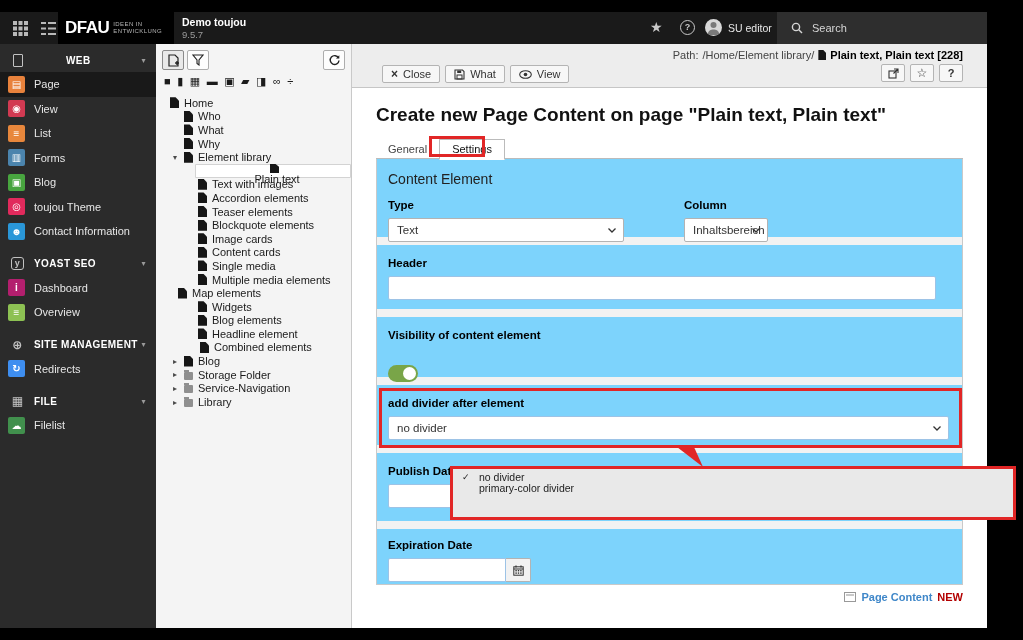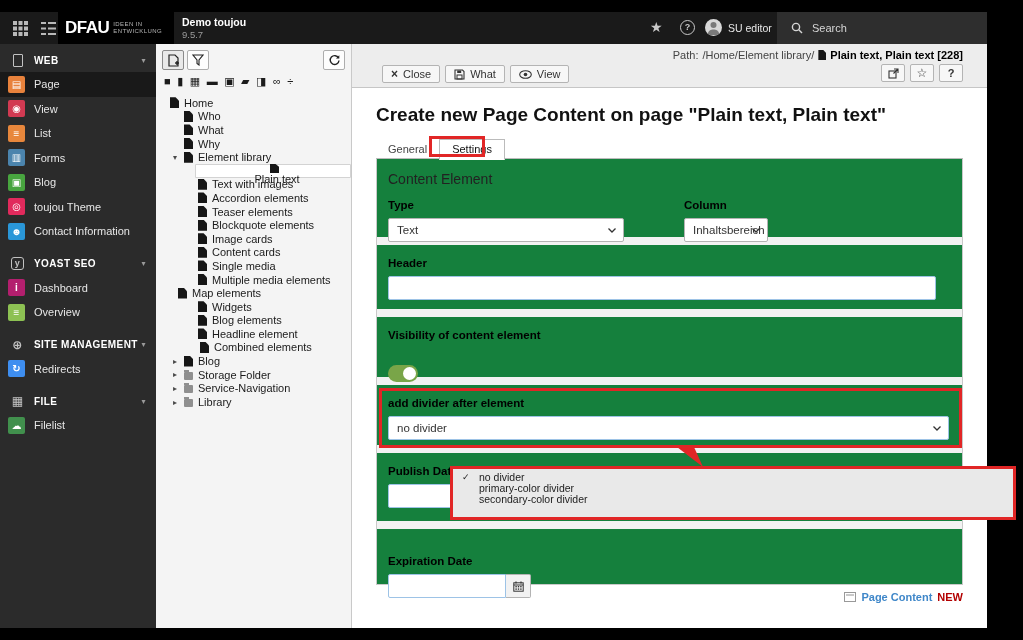--- a/index.html
+++ b/index.html
@@ -24,21 +24,21 @@
   .tb-avatar { position:absolute; left:705px; top:7px; width:17px; height:17px; border-radius:50%;
     background:#d8d8d8; overflow:hidden; }
   .tb-user { position:absolute; left:728px; top:10px; color:#e8e8e8; font-size:10.5px; }
   .tb-search { position:absolute; left:777px; top:0; width:210px; height:32px; background:#2e2e2e;
     display:flex; align-items:center; padding-left:14px; gap:9px; color:#d6d6d6; font-size:11px; }
 
   
   .modulemenu { position:absolute; left:0; top:32px; width:156px; height:584px; background:#2b2b2b; overflow:hidden; }
   .mm-head { position:relative; height:24px; margin-top:8px; display:flex; align-items:center; padding-left:10px;
     color:#fff; font-size:10px; font-weight:bold; letter-spacing:0.4px; }
-  .mm-head:first-child { margin-top:4px; }
+  .mm-head:first-child { margin-top:4px;gap:32px; }
   .mm-head .hico { width:15px; margin-right:9px; color:#c2c2c2; font-size:12px; text-align:center;
     display:inline-flex; justify-content:center; align-items:center; }
   .hico-doc { width:10px; height:13px; border:1px solid #c2c2c2; border-radius:1px; }
   .hico-y { width:13px; height:13px; border:1px solid #c2c2c2; border-radius:3px; color:#c2c2c2;
     font-size:9px; line-height:11px; text-align:center; }
   .mm-chev { position:absolute; right:10px; color:#9a9a9a; font-size:8px; }
   .mm-item { height:24.5px; display:flex; align-items:center; cursor:pointer; }
   .mm-item.active { background:#191919; }
   .mi-box { width:17px; height:17px; margin-left:8px; border-radius:2px; color:#fff; font-size:10px;
     display:flex; align-items:center; justify-content:center; font-weight:bold; }
@@ -77,21 +77,21 @@
   .dh-icons { position:absolute; top:20px; right:24px; display:flex; gap:5px; }
   .btn.icon-only { width:24px; padding:0; justify-content:center; }
 
   .docbody { padding:0 24px; position:relative; }
   h1.page-title { margin-top:16px; font-size:19px; font-weight:600; color:#111; }
   .tabbar { margin-top:13px; height:20px; border-bottom:1px solid #bbb; position:relative; z-index:2; }
   .tab { display:inline-block; padding:3px 12px 4px; font-size:11px; color:#444; cursor:pointer; }
   .tab.active { background:#fff; border:1px solid #bbb; border-bottom:1px solid #fff; color:#111;
     margin-bottom:-1px; position:relative; }
 
-  .form-panel { border:1px solid #c9c9c9; border-top:none; background:#15803d; }
+  .form-panel { border:1px solid #c9c9c9; border-top:none; background:#7dd3fc; }
   .fsec { padding:10px 11px; position:relative; }
   .fgap { height:8px; background:#f2f2f2; }
   .sec-heading { font-size:14px; color:#222; margin:2px 0 12px; }
   .flabel { font-size:11.5px; font-weight:bold; color:#000; margin-bottom:7px; }
   .frow { display:flex; }
   .sel { height:24px; border:1px solid #b3b3b3; border-radius:2px; background:#fff; font-size:11.5px;
     color:#333; display:flex; align-items:center; padding:0 22px 0 8px; position:relative; cursor:pointer; }
   .sel .caret { position:absolute; right:7px; top:9px; }
   .sel.blue { border-color:#9dc3e6; }
   .inp { height:24px; border:1px solid #9dc3e6; border-radius:2px; background:#fff; width:100%;
@@ -546,21 +546,21 @@
                     <rect x="4.8" y="7.4" width="1.4" height="1.4"></rect>
                     <rect x="7.2" y="7.4" width="1.4" height="1.4"></rect>
                   </g>
                 </svg>
             </span>
           </div>
         </div>
         <div class="fgap"></div>
 
         <div class="fsec" style="height:55px">
-          <div class="flabel" style="margin-top:16px">Expiration Date</div>
+          <div class="flabel" style="margin-top:0">Expiration Date</div>
           <div class="dategroup">
             <input class="inp" value="" style="">
             <span class="calbtn">
               <svg width="11" height="11" viewBox="0 0 11 11">
                   <rect x="0.8" y="1.8" width="9.4" height="8.4" fill="none" stroke="#333" stroke-width="1"></rect>
                   <line x1="0.8" y1="4" x2="10.2" y2="4" stroke="#333"></line>
                   <line x1="3" y1="0.5" x2="3" y2="2.5" stroke="#333" stroke-width="1.2"></line>
                   <line x1="8" y1="0.5" x2="8" y2="2.5" stroke="#333" stroke-width="1.2"></line>
                   <g fill="#333">
                     <rect x="2.4" y="5" width="1.4" height="1.4"></rect>
@@ -591,16 +591,13 @@
   <polygon points="677,447 694,447 703,467" fill="#e12626"></polygon>
 </svg>
 <div class="callout" id="callout">
     <div class="cop">
       <span class="chk">✓</span>
       <span>no divider</span>
     </div>
     <div class="cop">
       <span>primary-color divider</span>
     </div>
-    <div class="cop">
-      <span>secondary-color divider</span>
-    </div>
   </div>
 
 </body></html>

